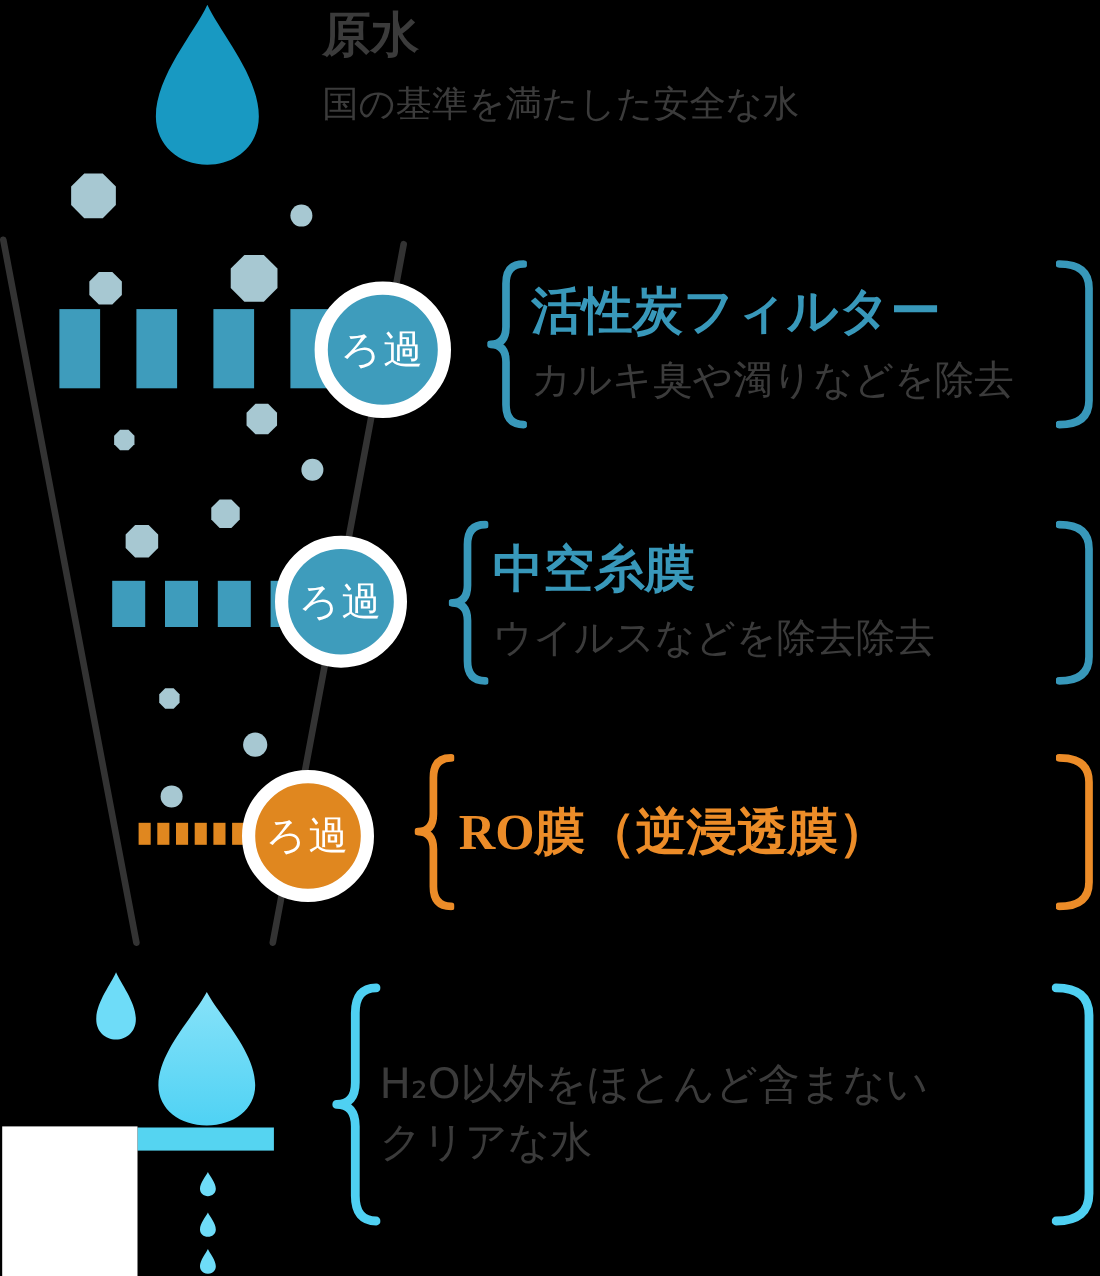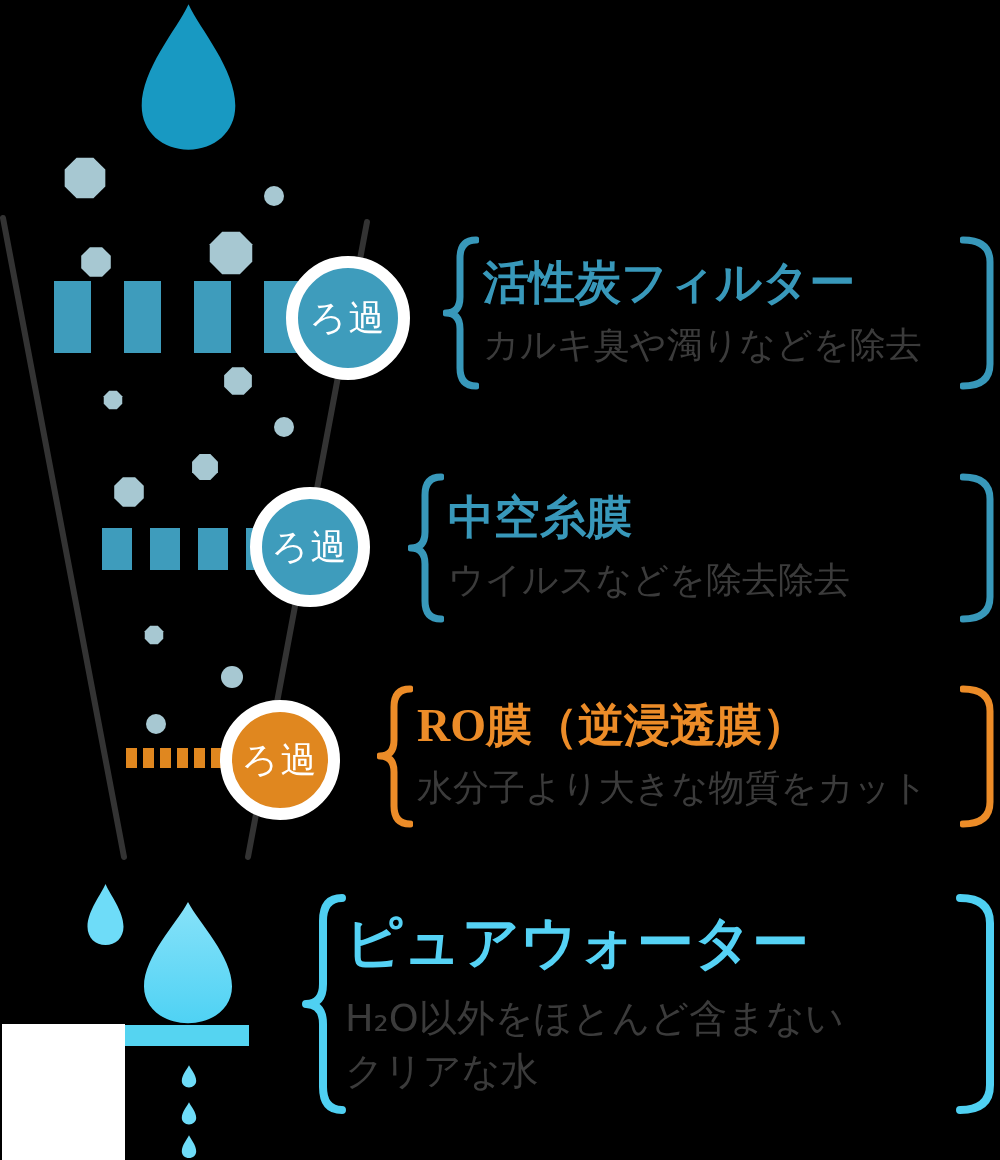--- a/index.html
+++ b/index.html
@@ -130,20 +130,24 @@
     <g>
       <use href="#drop" class="drop-light" transform="translate(180,1065) scale(0.18,0.175)"></use>
       <use href="#drop" class="drop-light" transform="translate(180,1102) scale(0.18,0.175)"></use>
       <use href="#drop" class="drop-light" transform="translate(180,1135) scale(0.18,0.18)"></use>
     </g>
 
     <rect class="spout-bar" x="125" y="1025" width="124" height="21"></rect>
     <rect class="glass" x="2" y="1024" width="123" height="136"></rect>
   </svg>
 
+  <div class="source-label">
+    <div class="source-title">原水</div>
+    <div class="source-sub">国の基準を満たした安全な水</div>
+  </div>
 
   <div id="badge-1" class="badge badge-teal">
     <span>ろ過</span>
   </div>
   <div id="badge-2" class="badge badge-teal">
     <span>ろ過</span>
   </div>
   <div id="badge-3" class="badge badge-orange">
     <span>ろ過</span>
   </div>
@@ -173,33 +177,31 @@
       <path d="M3 4 Q30 4 30 26 L30 128 Q30 150 3 150"></path>
     </svg>
   </div>
 
   <div id="stage-3" class="stage">
     <svg class="brace brace-left" width="36" height="143">
       <path d="M33 4 Q17 4 17 22 L17 55 Q17 71 3 71 Q17 71 17 87 L17 121 Q17 139 33 139"></path>
     </svg>
     <div class="stage-text">
       <div class="stage-title">RO膜（逆浸透膜）</div>
-      <div class="stage-sub">水分子より大きな物質をカット</div>
     </div>
     <svg class="brace brace-right" width="36" height="143">
       <path d="M3 4 Q30 4 30 26 L30 117 Q30 139 3 139"></path>
     </svg>
   </div>
 
   <div id="stage-4" class="stage">
     <svg class="brace brace-left" width="44" height="222">
       <path d="M40 5 Q21 5 21 28 L21 91 Q21 111 4 111 Q21 111 21 131 L21 194 Q21 217 40 217"></path>
     </svg>
     <div class="stage-text">
-      <div class="stage-title">ピュアウォーター</div>
       <div class="stage-sub">H₂O以外をほとんど含まない
 クリアな水</div>
     </div>
     <svg class="brace brace-right" width="40" height="222">
       <path d="M4 5 Q34 5 34 30 L34 192 Q34 217 4 217"></path>
     </svg>
   </div>
 
 </div>
 

